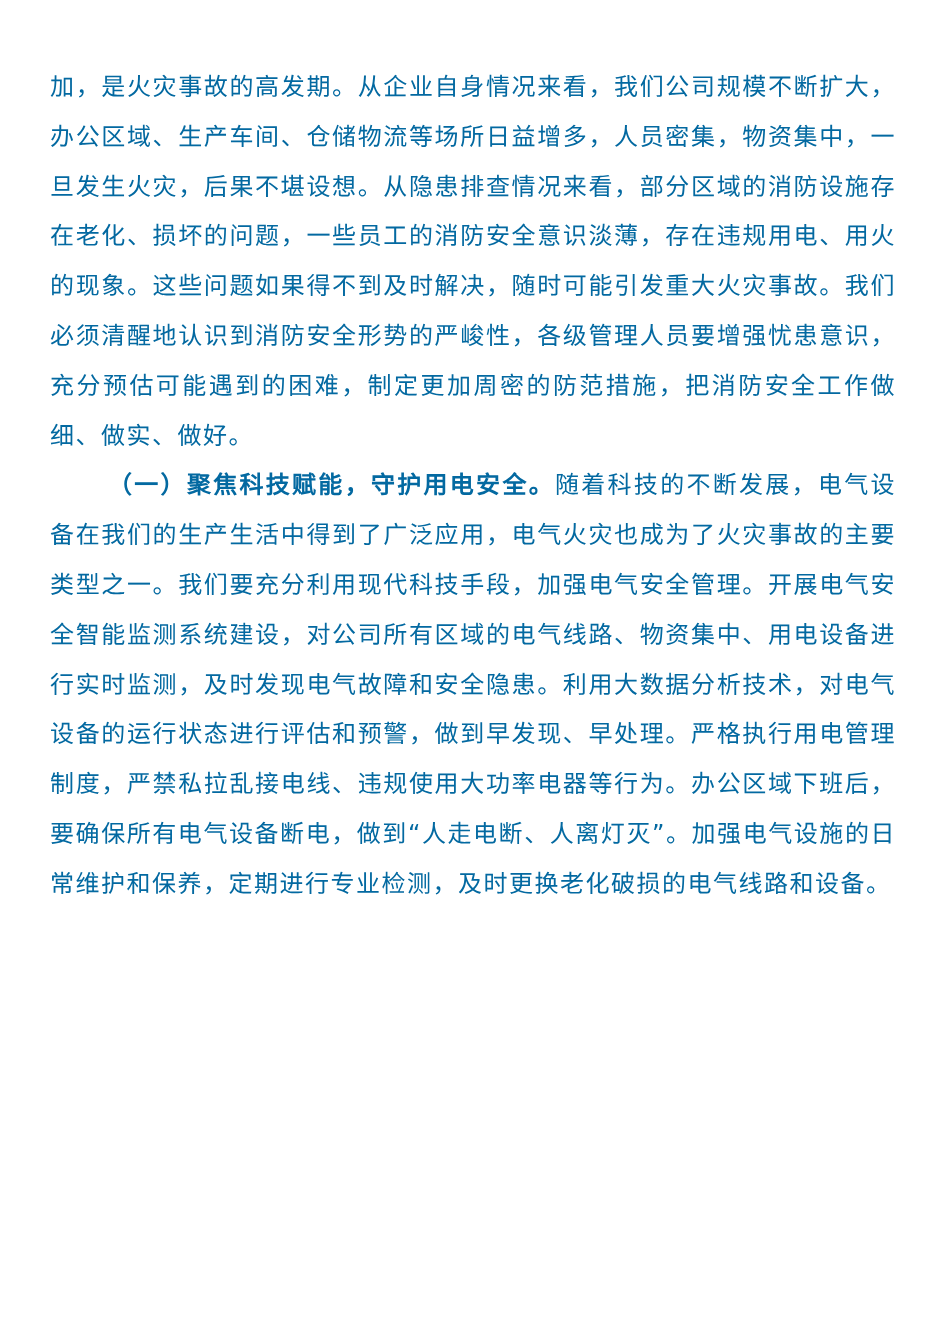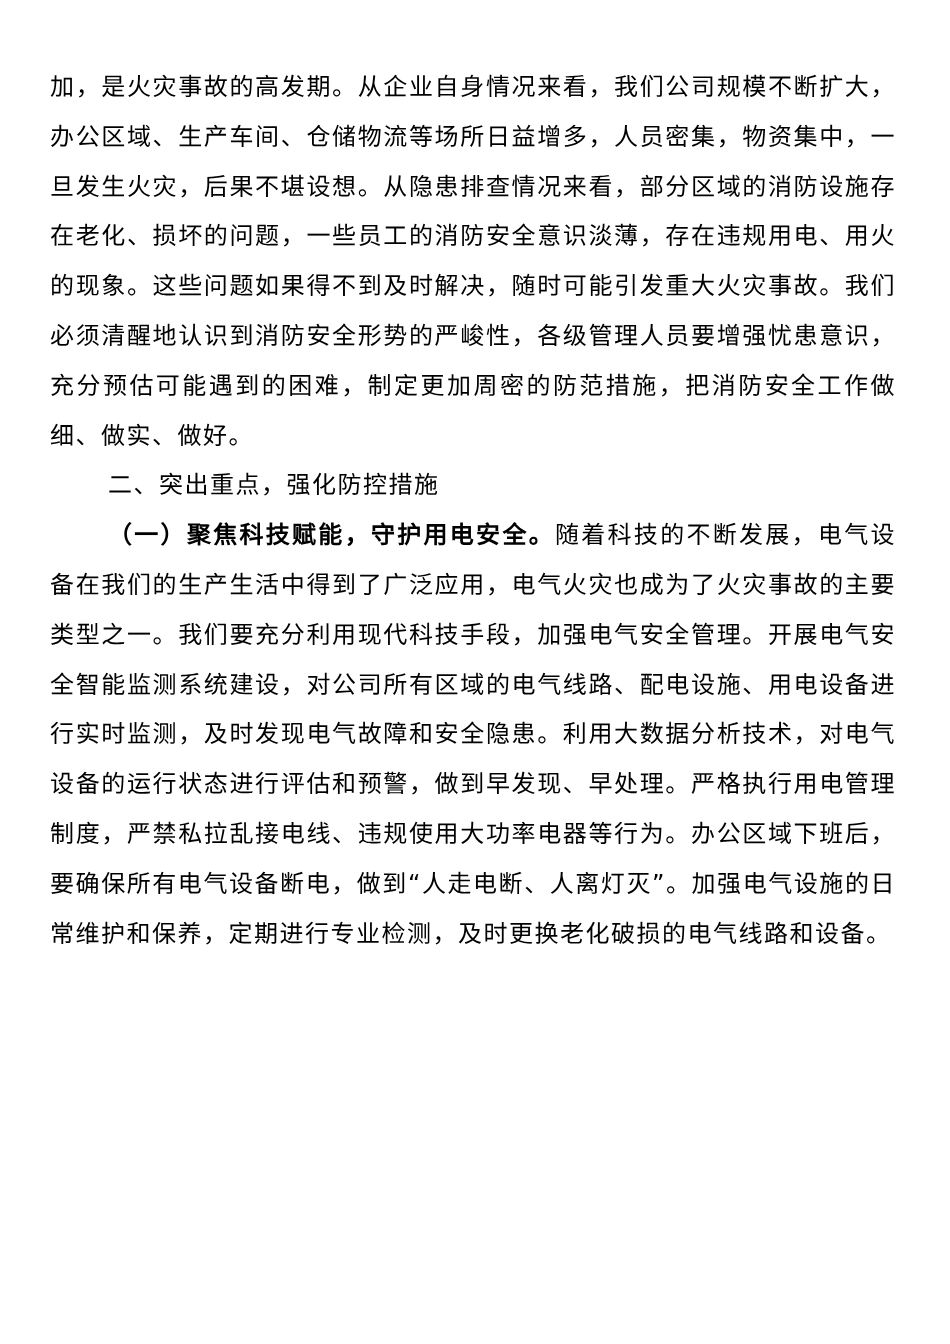--- a/index.html
+++ b/index.html
@@ -7,21 +7,21 @@
     padding: 0;
     background: #ffffff;
   }
   .page {
     position: relative;
     box-sizing: border-box;
     width: 950px;
     height: 1344px;
     margin: 0;
     background: #ffffff;
-    color: #000000;
+    color: #0369a1;
     padding: 63px 54px 0 50px;
     overflow: hidden;
     font-family: "DejaVu Sans", "Liberation Sans", sans-serif;
     font-size: 24px;
     line-height: 49.8px;
     letter-spacing: 1.5px;
     text-align: justify;
     text-align-last: left;
   }
   .para {
@@ -36,18 +36,17 @@
     font-weight: bold;
   }
 </style>
 </head>
 <body>
 
 <div class="page">
 
   <p class="para"><span>加，是火灾事故的高发期。从企业自身情况来看，我们公司规模不断扩大，办公区域、生产车间、仓储物流等场所日益增多，人员密集，物资集中，一旦发生火灾，后果不堪设想。从隐患排查情况来看，部分区域的消防设施存在老化、损坏的问题，一些员工的消防安全意识淡薄，存在违规用电、用火的现象。这些问题如果得不到及时解决，随时可能引发重大火灾事故。我们必须清醒地认识到消防安全形势的严峻性，各级管理人员要增强忧患意识，充分预估可能遇到的困难，制定更加周密的防范措施，把消防安全工作做细、做实、做好。</span></p>
 
-  <p class="para indent"><span>二、突出重点，强化防控措施</span></p>
 
-  <p class="para indent"><span class="lead-bold">（一）聚焦科技赋能，守护用电安全。</span><span>随着科技的不断发展，电气设备在我们的生产生活中得到了广泛应用，电气火灾也成为了火灾事故的主要类型之一。我们要充分利用现代科技手段，加强电气安全管理。开展电气安全智能监测系统建设，对公司所有区域的电气线路、配电设施、用电设备进行实时监测，及时发现电气故障和安全隐患。利用大数据分析技术，对电气设备的运行状态进行评估和预警，做到早发现、早处理。严格执行用电管理制度，严禁私拉乱接电线、违规使用大功率电器等行为。办公区域下班后，要确保所有电气设备断电，做到“人走电断、人离灯灭”。加强电气设施的日常维护和保养，定期进行专业检测，及时更换老化破损的电气线路和设备。</span></p>
+  <p class="para indent"><span class="lead-bold">（一）聚焦科技赋能，守护用电安全。</span><span>随着科技的不断发展，电气设备在我们的生产生活中得到了广泛应用，电气火灾也成为了火灾事故的主要类型之一。我们要充分利用现代科技手段，加强电气安全管理。开展电气安全智能监测系统建设，对公司所有区域的电气线路、物资集中、用电设备进行实时监测，及时发现电气故障和安全隐患。利用大数据分析技术，对电气设备的运行状态进行评估和预警，做到早发现、早处理。严格执行用电管理制度，严禁私拉乱接电线、违规使用大功率电器等行为。办公区域下班后，要确保所有电气设备断电，做到“人走电断、人离灯灭”。加强电气设施的日常维护和保养，定期进行专业检测，及时更换老化破损的电气线路和设备。</span></p>
 
 
 </div>
 
 </body></html>

